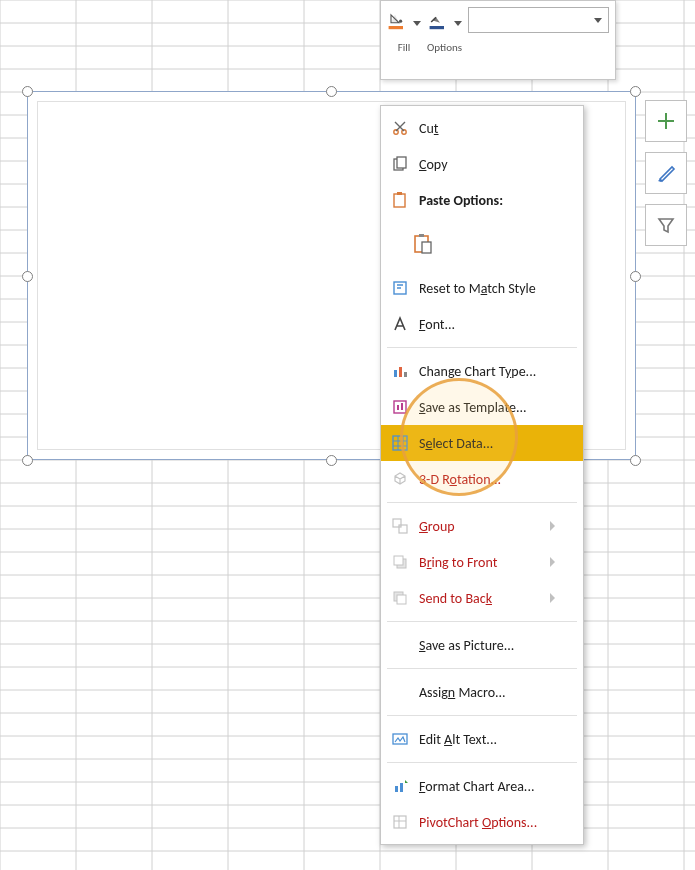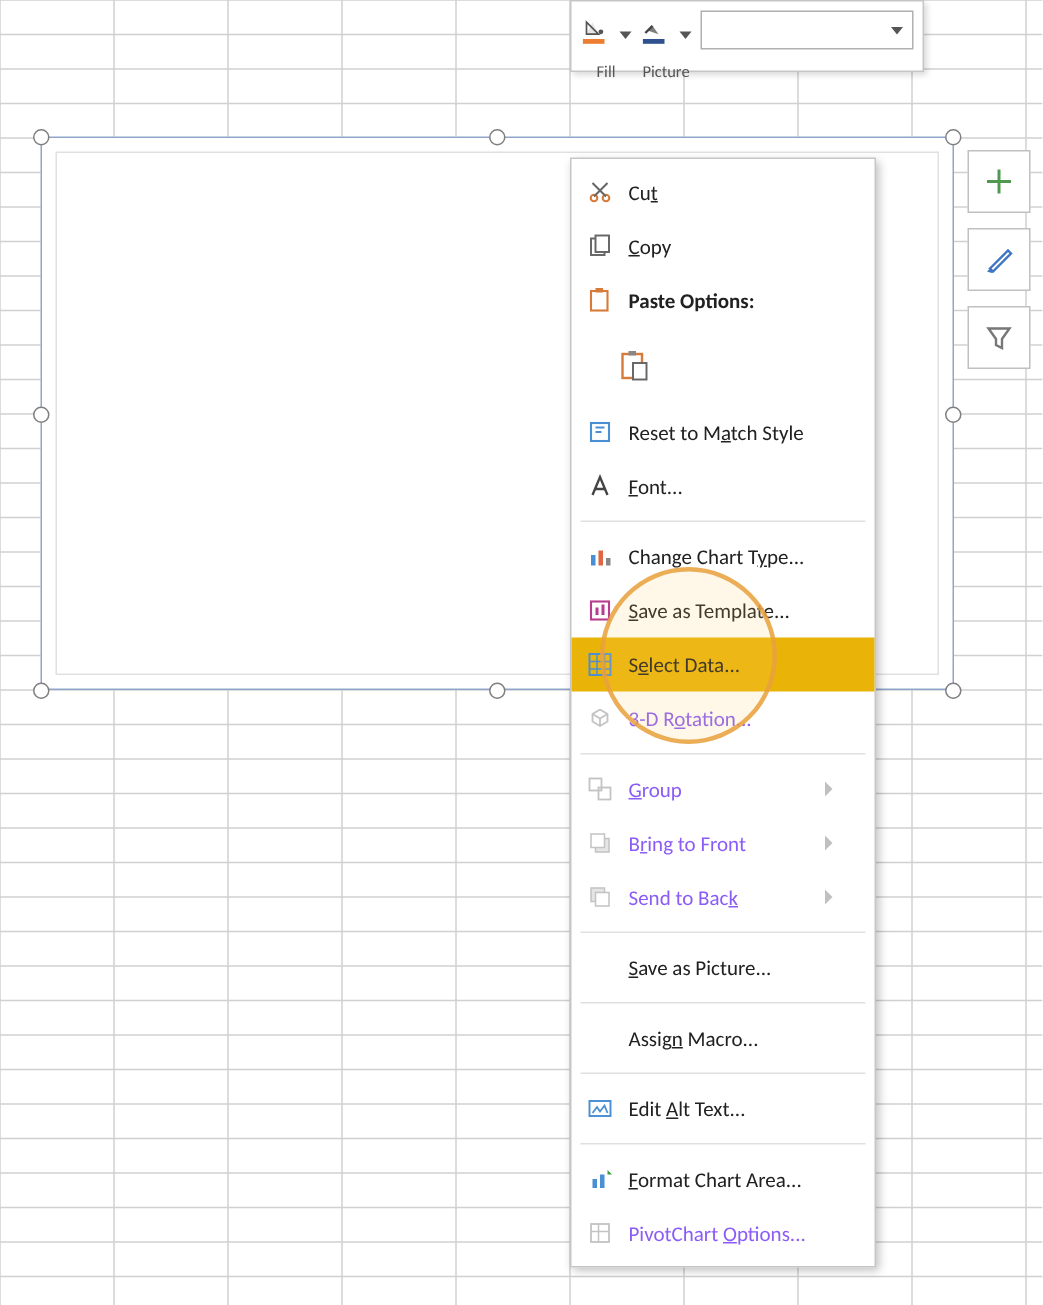--- a/index.html
+++ b/index.html
@@ -40,21 +40,21 @@
     width: 11px; height: 11px;
     border: 1px solid #7f7f7f;
     background: #fff;
     border-radius: 50%;
   }
 
   
   .mini-toolbar {
     position: absolute;
     left: 380px; top: 0px;
-    width: 236px; height: 48px;
+    width: 236px; height: 80px;
     border: 1px solid #c6c6c6;
     background: #fff;
     box-shadow: 2px 2px 4px rgba(0,0,0,0.15);
     display: flex;
     padding: 4px 6px 3px 6px;
     align-items: flex-start;
     gap: 6px;
   }
   .mt-btn {
     display: flex;
@@ -118,21 +118,21 @@
     padding: 4px 0;
   }
   .ctx .item {
     display: flex;
     align-items: center;
     height: 36px;
     padding: 0 28px 0 8px;
     position: relative;
   }
   .ctx .item.big { height: 52px; padding-left: 28px; }
-  .ctx .item.disabled { color: #8b5cf6; }
+  .ctx .item.disabled { color: #b91c1c; }
   .ctx .item.disabled .ic svg { opacity: 0.5; }
   .ctx .item.highlight { background: #eab308; }
   .ctx .sep {
     height: 1px; background: #e0e0e0;
     margin: 5px 6px;
   }
   .ic {
     width: 22px; height: 22px;
     display: flex; align-items: center; justify-content: center;
     margin-right: 8px;
@@ -246,21 +246,21 @@
   </div>
   <div class="mt-btn">
     <div class="mt-icon">
       <svg width="30" height="26" viewBox="0 0 30 26">
         <path d="M15 2 L6 11 L15 14 L10 7 Z" fill="#444" opacity="0.7"></path>
         <path d="M4 13 L10 7" stroke="#444" stroke-width="2" fill="none"></path>
         <rect x="2" y="18" width="18" height="4" fill="#2f528f"></rect>
       </svg>
       <span class="caret minicaret"></span>
     </div>
-    <span>Picture</span>
+    <span>Options</span>
   </div>
   <div class="mt-dropdown">
     <div class="box">
       <span></span>
       <span class="caret"></span>
     </div>
   </div>
 </div>
 
 <div class="side-btns">

